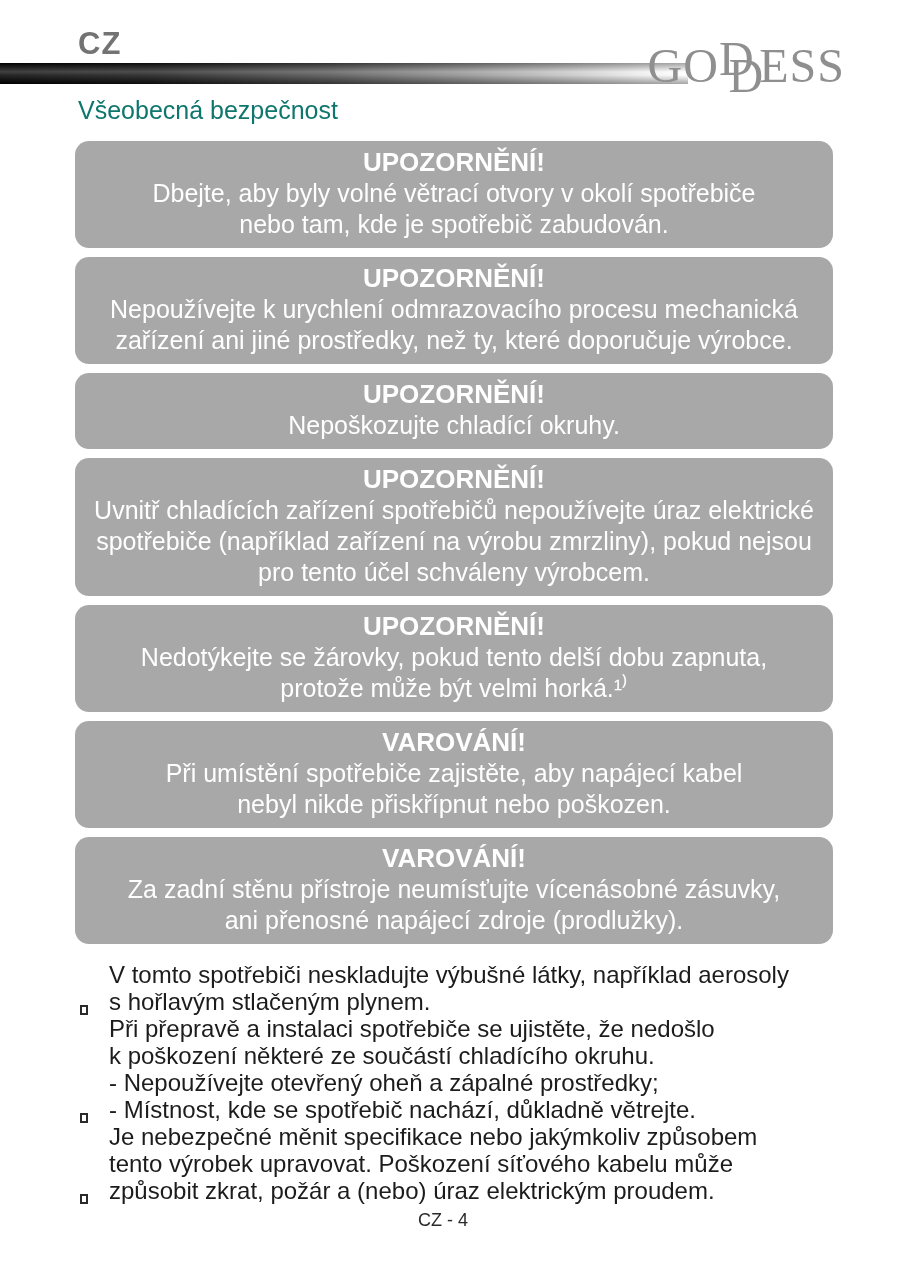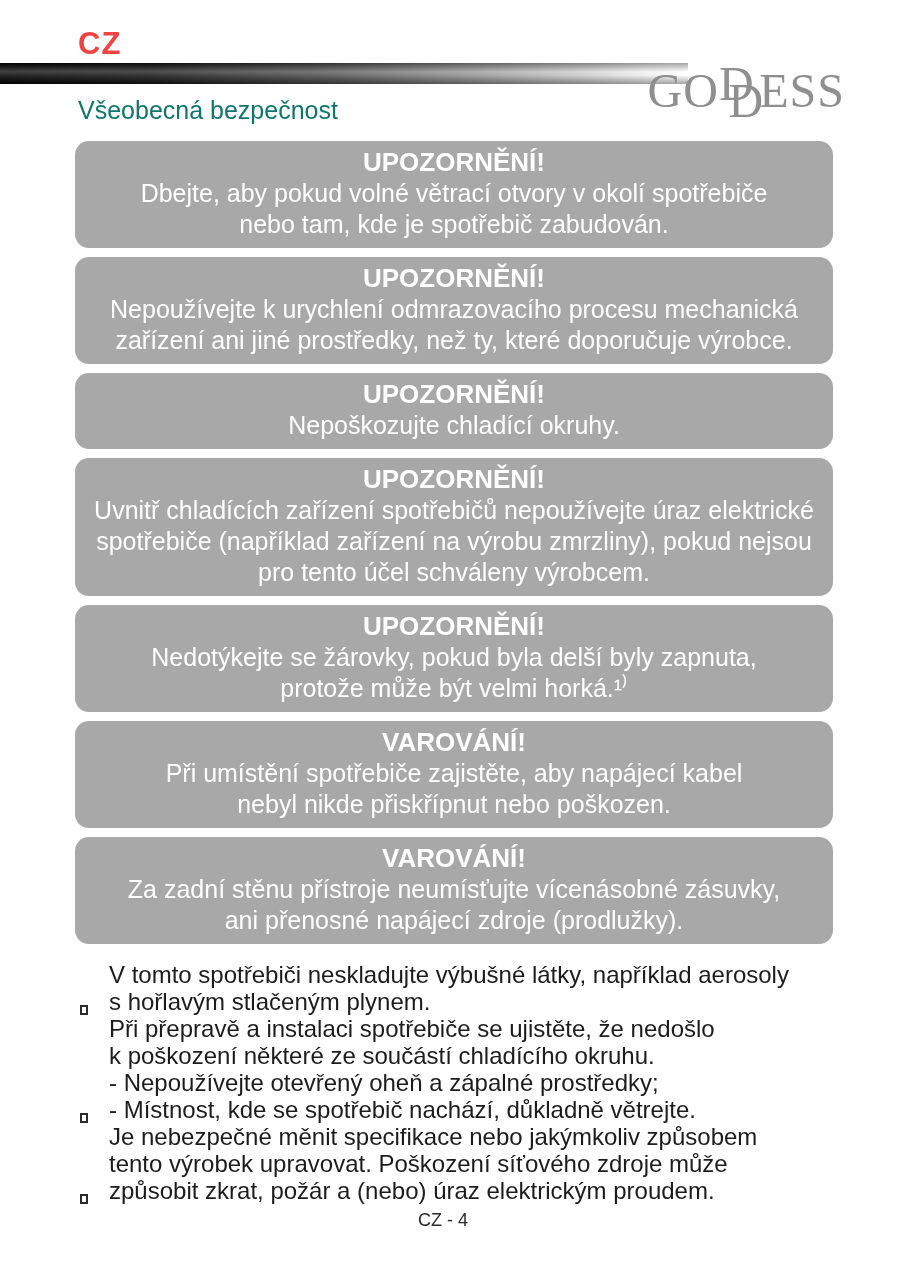--- a/index.html
+++ b/index.html
@@ -9,37 +9,37 @@
     position: relative;
     font-family: "Liberation Sans", sans-serif;
     color: #1c1c1c;
     overflow: hidden;
   }
 
   
   .lang-badge {
     position: absolute; left: 78px; top: 26px;
     font-size: 31px; font-weight: bold; letter-spacing: 1px;
-    color: #ef4444;
+    color: #737373;
   }
   .rule-bar {
     position: absolute; left: 0; top: 63px;
     width: 688px; height: 21px;
     background-image:
       linear-gradient(to bottom, rgba(0,0,0,0.35) 0%, rgba(255,255,255,0.25) 42%, rgba(255,255,255,0.15) 58%, rgba(0,0,0,0.35) 100%),
       linear-gradient(to right, #000000 0%, #141414 22%, #4e4e4e 48%, #8f8f8f 68%, #c8c8c8 84%, #efefef 94%, #ffffff 100%);
   }
   .brand-logo {
     position: absolute; right: 64px; top: 38px;
     font-family: "Liberation Serif", serif;
     font-size: 48px; color: #8f8f8f;
     letter-spacing: 1px;
     white-space: nowrap;
   }
-  .brand-logo .seg { display: inline-block; margin-top: 25px; }
+  .brand-logo .seg { display: inline-block; }
   .brand-logo .d-up   { display: inline-block; position: relative; top: -7px; }
   .brand-logo .d-down { display: inline-block; position: relative; top: 10px; margin-left: -26px; }
   .brand-logo .seg-end { display: inline-block; margin-left: -5px; }
 
   .page-title {
     position: absolute; left: 78px; top: 96px;
     font-size: 25px; font-weight: normal; color: #0f766e;
   }
 
   
@@ -92,41 +92,41 @@
 <div class="rule-bar"></div>
 <div class="brand-logo">
   <span class="seg">GO</span><span class="d-up">D</span><span class="d-down">D</span><span class="seg-end">ESS</span>
 </div>
 
 <h1 class="page-title">Všeobecná bezpečnost</h1>
 
 <div class="warning-stack">
   <div class="warning-box">
     <div class="warning-title">UPOZORNĚNÍ!</div>
-    <div class="warning-text">Dbejte, aby pokud volné větrací otvory v okolí spotřebiče
+    <div class="warning-text">Dbejte, aby byly volné větrací otvory v okolí spotřebiče
 nebo tam, kde je spotřebič zabudován.</div>
   </div>
   <div class="warning-box">
     <div class="warning-title">UPOZORNĚNÍ!</div>
     <div class="warning-text">Nepoužívejte k urychlení odmrazovacího procesu mechanická
 zařízení ani jiné prostředky, než ty, které doporučuje výrobce.</div>
   </div>
   <div class="warning-box">
     <div class="warning-title">UPOZORNĚNÍ!</div>
     <div class="warning-text">Nepoškozujte chladící okruhy.</div>
   </div>
   <div class="warning-box">
     <div class="warning-title">UPOZORNĚNÍ!</div>
     <div class="warning-text">Uvnitř chladících zařízení spotřebičů nepoužívejte úraz elektrické
 spotřebiče (například zařízení na výrobu zmrzliny), pokud nejsou
 pro tento účel schváleny výrobcem.</div>
   </div>
   <div class="warning-box">
     <div class="warning-title">UPOZORNĚNÍ!</div>
-    <div class="warning-text">Nedotýkejte se žárovky, pokud byla delší byly zapnuta,
+    <div class="warning-text">Nedotýkejte se žárovky, pokud tento delší dobu zapnuta,
 protože může být velmi horká.¹⁾</div>
   </div>
   <div class="warning-box">
     <div class="warning-title">VAROVÁNÍ!</div>
     <div class="warning-text">Při umístění spotřebiče zajistěte, aby napájecí kabel
 nebyl nikde přiskřípnut nebo poškozen.</div>
   </div>
   <div class="warning-box">
     <div class="warning-title">VAROVÁNÍ!</div>
     <div class="warning-text">Za zadní stěnu přístroje neumísťujte vícenásobné zásuvky,
@@ -143,18 +143,18 @@
   <div class="bullet-item">
     <span class="bullet-marker"></span>
     <div class="bullet-text">Při přepravě a instalaci spotřebiče se ujistěte, že nedošlo
 k poškození některé ze součástí chladícího okruhu.
 - Nepoužívejte otevřený oheň a zápalné prostředky;
 - Místnost, kde se spotřebič nachází, důkladně větrejte.</div>
   </div>
   <div class="bullet-item">
     <span class="bullet-marker"></span>
     <div class="bullet-text">Je nebezpečné měnit specifikace nebo jakýmkoliv způsobem
-tento výrobek upravovat. Poškození síťového zdroje může
+tento výrobek upravovat. Poškození síťového kabelu může
 způsobit zkrat, požár a (nebo) úraz elektrickým proudem.</div>
   </div>
 </div>
 
 <div class="page-footer">CZ - 4</div>
 
 </body></html>

